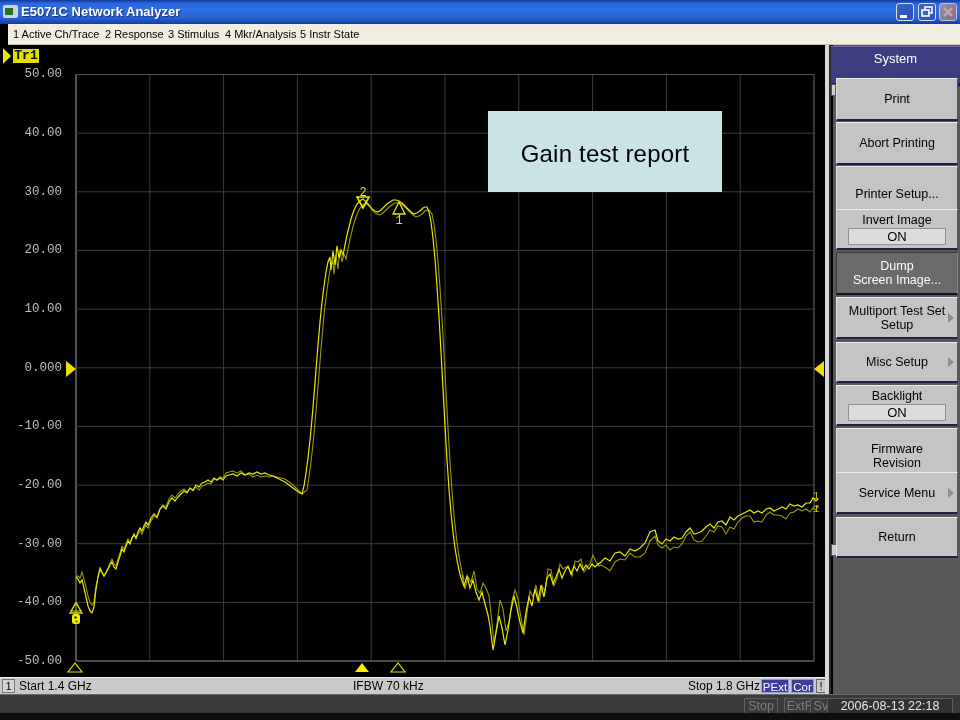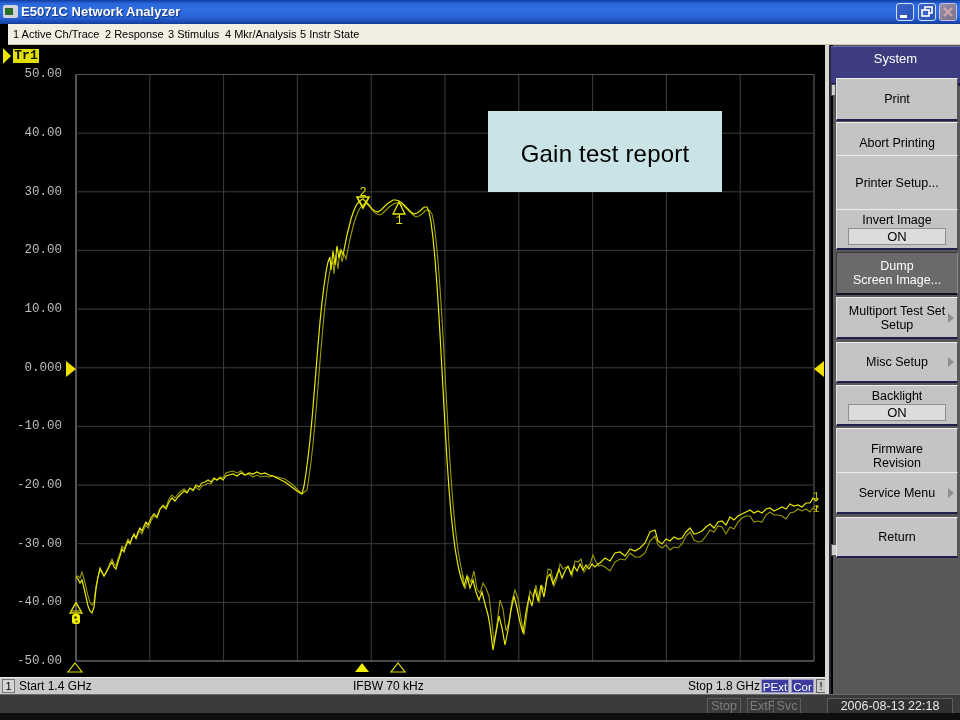--- a/index.html
+++ b/index.html
@@ -34,21 +34,21 @@
 #panelstrip{position:absolute;left:825px;top:45px;width:6px;height:649px;background:#d8d8d0;border-right:2px solid #2a2a3a;}
 #panel{position:absolute;left:833px;top:45px;width:127px;height:649px;background:#585858;}
 #syshdr{position:absolute;left:831px;top:46px;width:129px;height:40px;background:#3c3c7e;border-top:1px solid #6a6aa8;border-bottom:3px solid #191945;color:#fff;font-size:13px;text-align:center;line-height:23px;}
 .btn{position:absolute;left:836px;width:122px;background:#c4c4c4;border-top:1px solid #ededed;border-left:1px solid #e2e2e2;border-right:1px solid #555;border-bottom:2px solid #20204c;color:#000;font-size:12.5px;text-align:center;display:flex;flex-direction:column;justify-content:center;}
 .btn .on{margin:1px auto 0;width:98px;background:#dcdcdc;border:1px solid #909090;font-size:13px;line-height:15px;}
 .btn.pressed{background:#6a6a6a;color:#fff;border-top:1px solid #3a3a3a;border-left:1px solid #3a3a3a;border-right:1px solid #888;border-bottom:2px solid #101028;}
 .arr{position:absolute;right:3px;top:50%;margin-top:-5px;width:0;height:0;border-left:6px solid #8f8f8f;border-top:5px solid transparent;border-bottom:5px solid transparent;}
 #bottombar{position:absolute;left:0;top:694px;width:960px;height:26px;background:#3b3b3b;border-top:1px solid #686868;}
 #bottombar .blk{position:absolute;top:3px;height:17px;font-size:12.5px;text-align:center;}
 #bbdark{position:absolute;left:0;top:713px;width:960px;height:7px;background:#0e0e0e;}
-.offbox{border:1px solid #5e5e5e;color:#7e7e7e;background:#3b3b3b;line-height:15px;}
+.offbox{border:1px solid #5e5e5e;color:#7e7e7e;background:#3b3b3b;line-height:15px;margin-left:37px;}
 #measbox{border:1px solid #000000;color:#fff;background:#3a3a8e;line-height:15px;margin-top:25px;}
 #datebox{border:1px solid #5e5e5e;color:#e8e8e8;background:#313131;font-size:15px;line-height:15px;}
 </style></head>
 <body>
 <div id="titlebar"></div>
 <div id="ticon"></div>
 <div id="ttext">E5071C Network Analyzer</div>
 <div id="wmin" class="wbtn"><svg width="16" height="16">
       <rect x="3" y="11" width="7" height="3" fill="#fff"></rect>
     </svg></div>
@@ -146,21 +146,21 @@
 <div id="panel"></div>
 <div id="syshdr">System</div>
 <div style="position:absolute;left:831px;top:84px;width:5px;height:12px;background:#cfcfcf;border:1px solid #555;"></div>
 <div style="position:absolute;left:831px;top:544px;width:6px;height:12px;background:#cfcfcf;border:1px solid #555;"></div>
 <div class="btn" style="top:78px;height:43px">
     <div>Print</div>
   </div>
 <div class="btn" style="top:122px;height:43px">
     <div>Abort Printing</div>
   </div>
-<div class="btn" style="top:155px;height:57px">
+<div class="btn" style="top:166px;height:57px">
     <div>Printer Setup...</div>
   </div>
 <div class="btn" style="top:209px;height:41px">
     <div>Invert Image</div>
     <div class="on">ON</div>
   </div>
 <div class="btn pressed" style="top:252px;height:43px">
     <div>Dump</div>
     <div>Screen Image...</div>
   </div>

